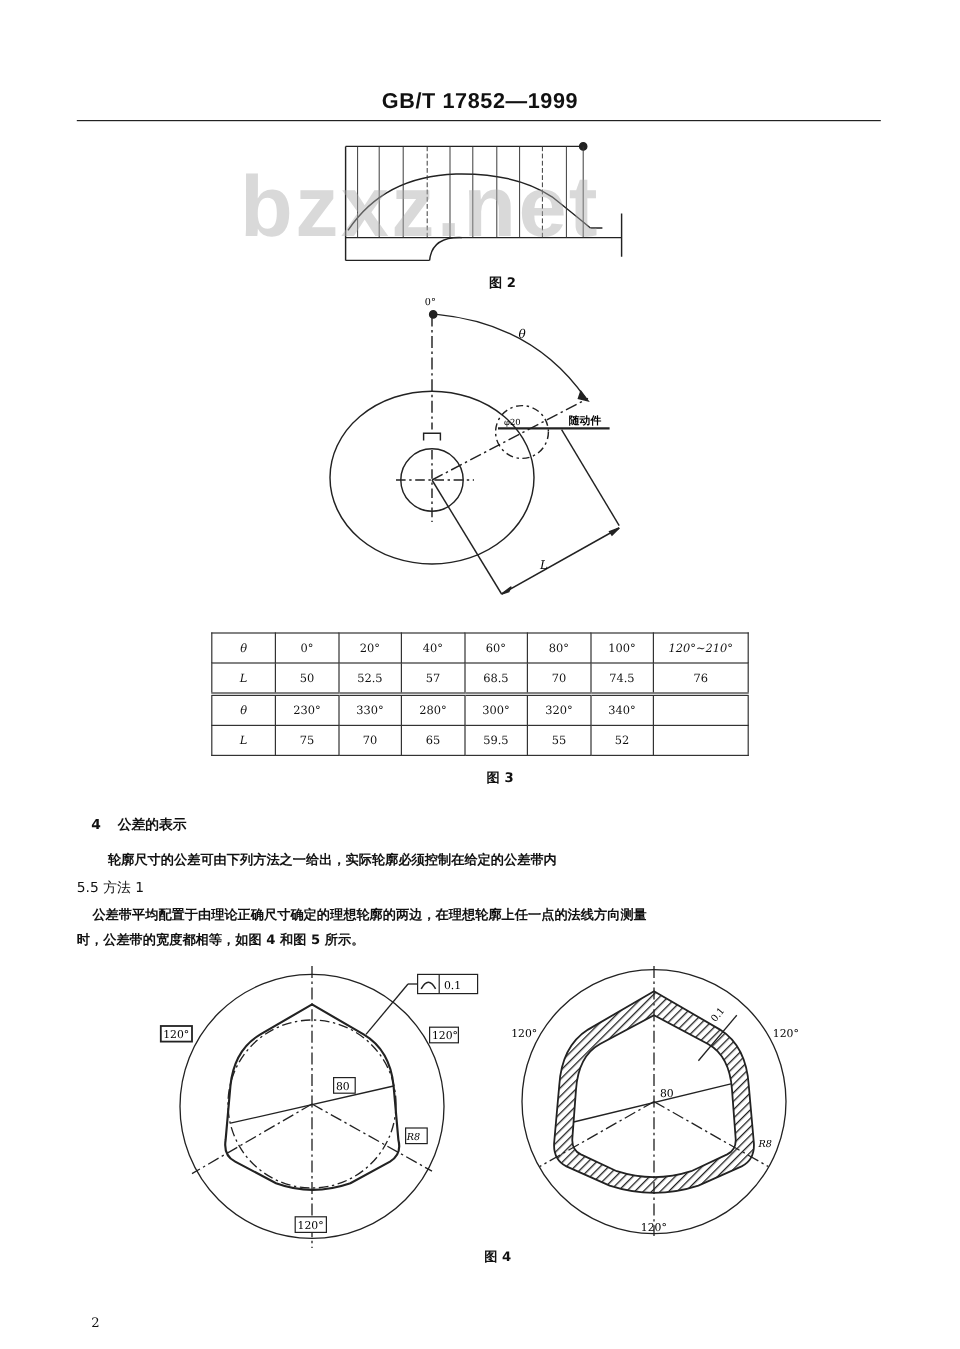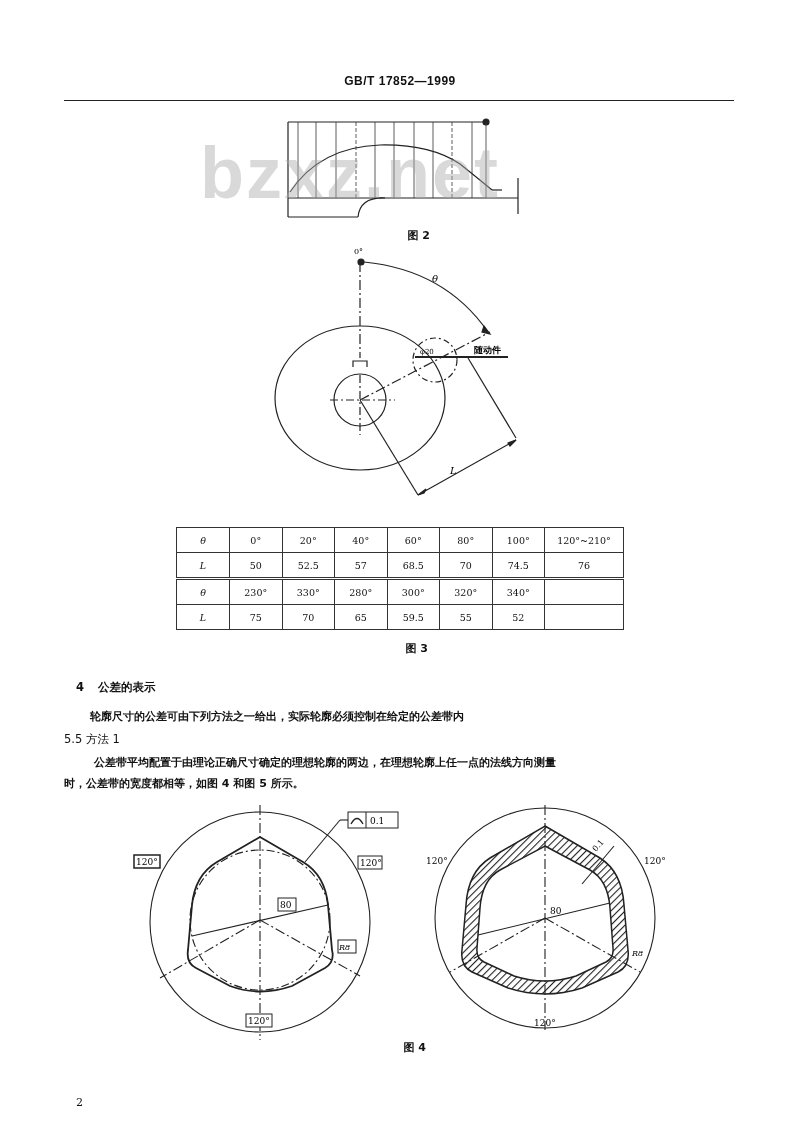--- a/index.html
+++ b/index.html
@@ -1,17 +1,17 @@
 <!DOCTYPE html>
 <html><head>
 <meta charset="utf-8">
 <style>
   html,body{margin:0;padding:0;background:#fff;}
   body{width:800px;height:1124px;position:relative;overflow:hidden;font-family:"DejaVu Sans",sans-serif;color:#111;}
-  .hdr{position:absolute;left:0;top:74px;width:800px;text-align:center;font-family:"Liberation Sans",sans-serif;font-size:12px;font-weight:bold;letter-spacing:0.5px;}
+  .hdr{position:absolute;left:0;top:74px;width:800px;text-align:center;font-family:"Liberation Sans",sans-serif;font-size:18px;font-weight:bold;letter-spacing:0.5px;}
   .hdr-line{position:absolute;left:64px;top:100px;width:670px;height:0;border-top:1.5px solid #222;}
   .watermark{position:absolute;left:200px;top:132px;font-family:"Liberation Sans",sans-serif;font-weight:bold;font-size:72px;color:rgba(170,170,170,0.45);letter-spacing:2px;pointer-events:none;}
   .fig{position:absolute;}
   .caption{position:absolute;font-size:11px;font-weight:bold;text-align:right;}
   table.t3{position:absolute;left:176px;top:527px;width:448px;border-collapse:collapse;font-family:"DejaVu Serif",serif;font-size:9.5px;}
   table.t3 td{border:1px solid #333;height:24px;text-align:center;padding:0;}
   table.t3 tr.sep td{border-top:3px double #333;}
   table.t3 td.hd{font-style:italic;width:52px;}
   .sec{position:absolute;font-size:11.5px;}
   .sec.bold{font-weight:bold;margin-left:10px;}
@@ -84,21 +84,21 @@
 <table class="t3">
   <tbody>
       <tr>
     <td class="hd">θ</td>
     <td>0°</td>
     <td>20°</td>
     <td>40°</td>
     <td>60°</td>
     <td>80°</td>
     <td>100°</td>
-    <td style="width:78px;">120°~210°</td>
+    <td style="width:78px;font-style:italic;">120°~210°</td>
   </tr>
   <tr>
     <td class="hd">L</td>
     <td>50</td>
     <td>52.5</td>
     <td>57</td>
     <td>68.5</td>
     <td>70</td>
     <td>74.5</td>
     <td>76</td>
@@ -130,21 +130,21 @@
 <div class="sec bold" style="left:66px;top:680px;">
   <span>4</span>
   <span style="margin-left:10px;">公差的表示</span>
 </div>
 <div class="para" style="left:90px;top:706px;">轮廓尺寸的公差可由下列方法之一给出，实际轮廓必须控制在给定的公差带内</div>
 
 <div class="sec" style="left:64px;top:732px;">
   <span>5.5</span>
   <span style="">方法 1</span>
 </div>
-<div class="para" style="left:94px;top:752px;">公差带平均配置于由理论正确尺寸确定的理想轮廓的两边，在理想轮廓上任一点的法线方向测量</div>
+<div class="para" style="left:77px;top:752px;">公差带平均配置于由理论正确尺寸确定的理想轮廓的两边，在理想轮廓上任一点的法线方向测量</div>
 <div class="para" style="left:64px;top:773px;">时，公差带的宽度都相等，如图 4 和图 5 所示。</div>
 
 <svg class="fig" style="left:120px;top:800px;" width="300" height="240" viewBox="0 0 300 240">
   <g stroke="#222" fill="none" stroke-width="1.1">
     <circle cx="140" cy="122" r="110"></circle>
     <line x1="140" y1="5" x2="140" y2="240" stroke-dasharray="10 3 2 3"></line>
     <line x1="140" y1="120" x2="240" y2="176" stroke-dasharray="10 3 2 3"></line>
     <line x1="140" y1="120" x2="40" y2="178" stroke-dasharray="10 3 2 3"></line>
     <path d="M140 37 L183 62 Q205 75 208 105 L212 150 Q215 162 205 168 L172 186 Q140 197 110 186 L76 168 Q66 163 68 150 L72 105 Q75 75 97 62 Z" stroke-width="1.8"></path>
     <circle cx="140" cy="120" r="70" stroke-dasharray="8 3 2 3"></circle>

